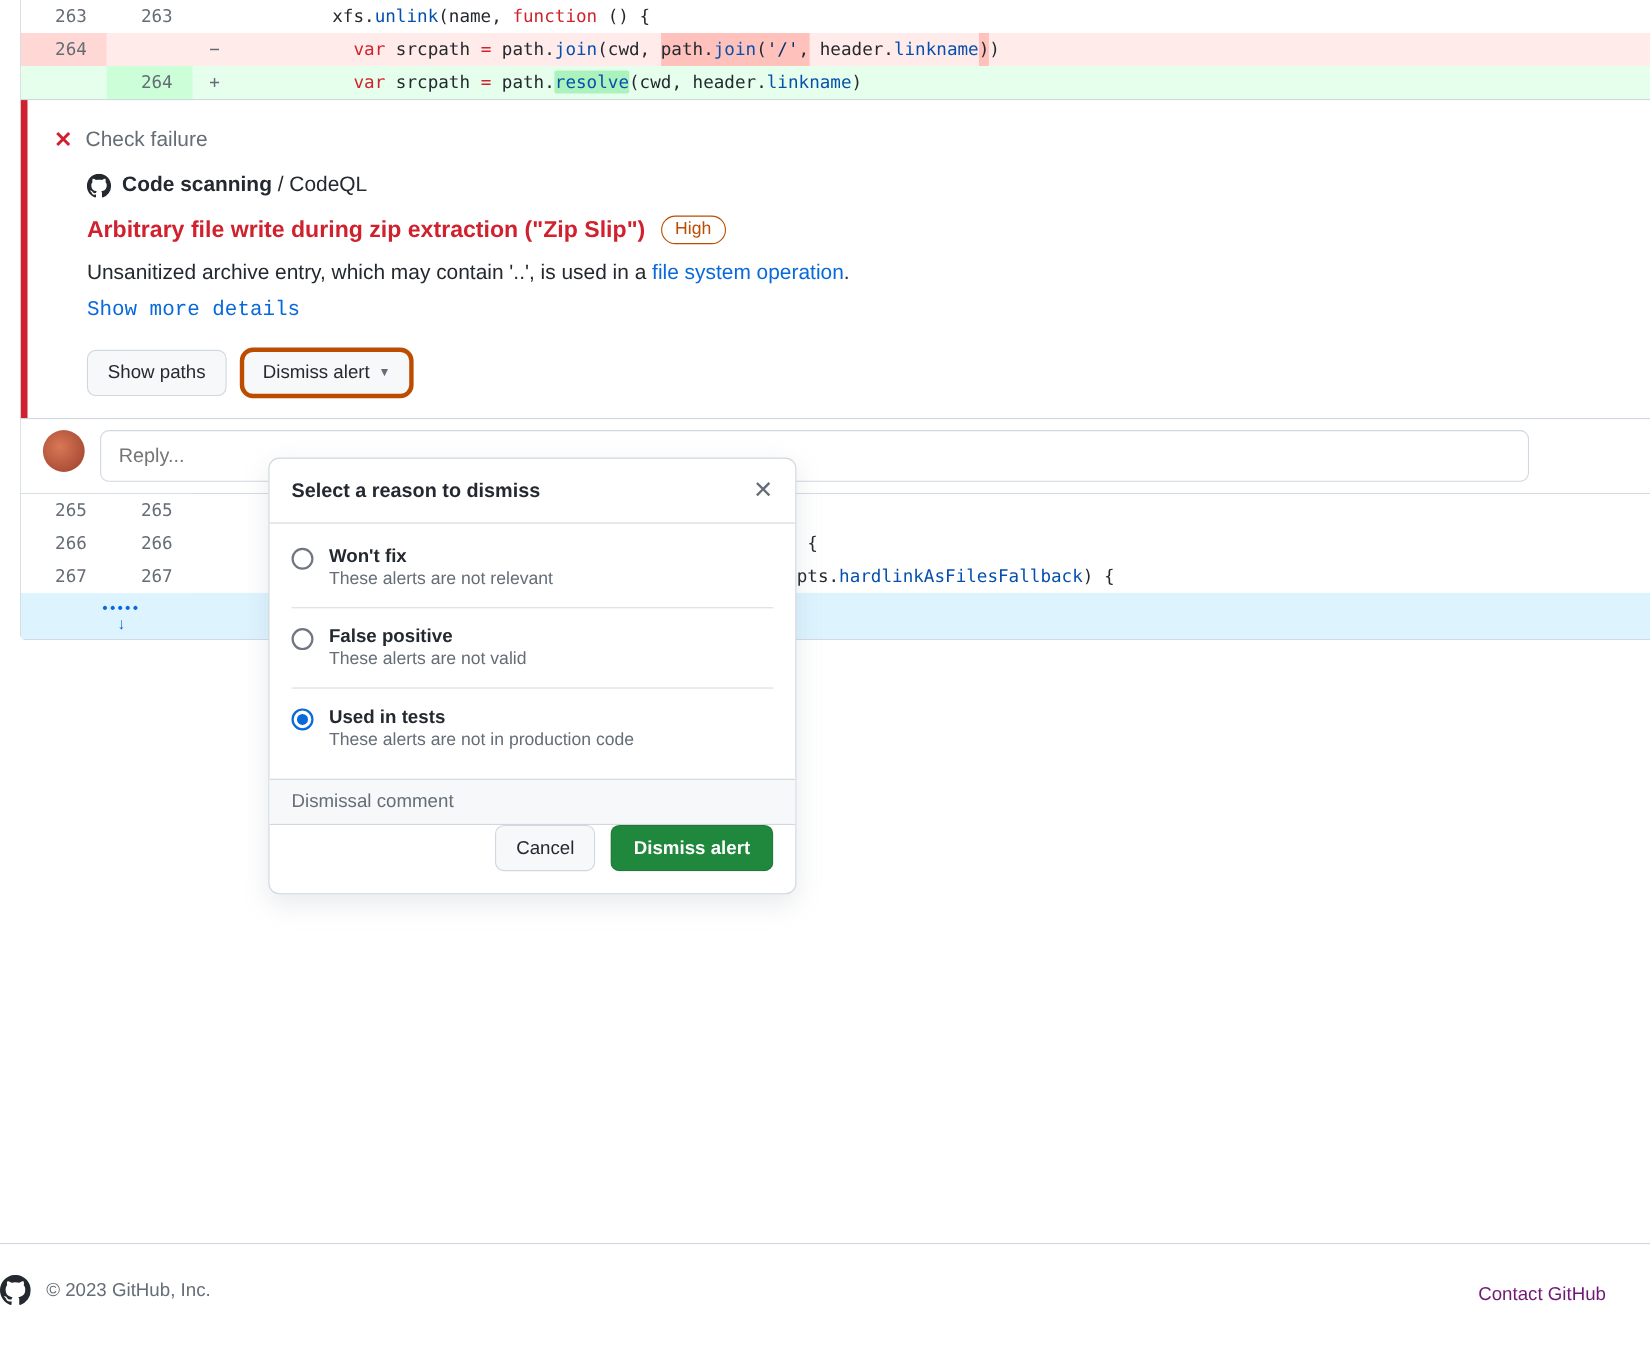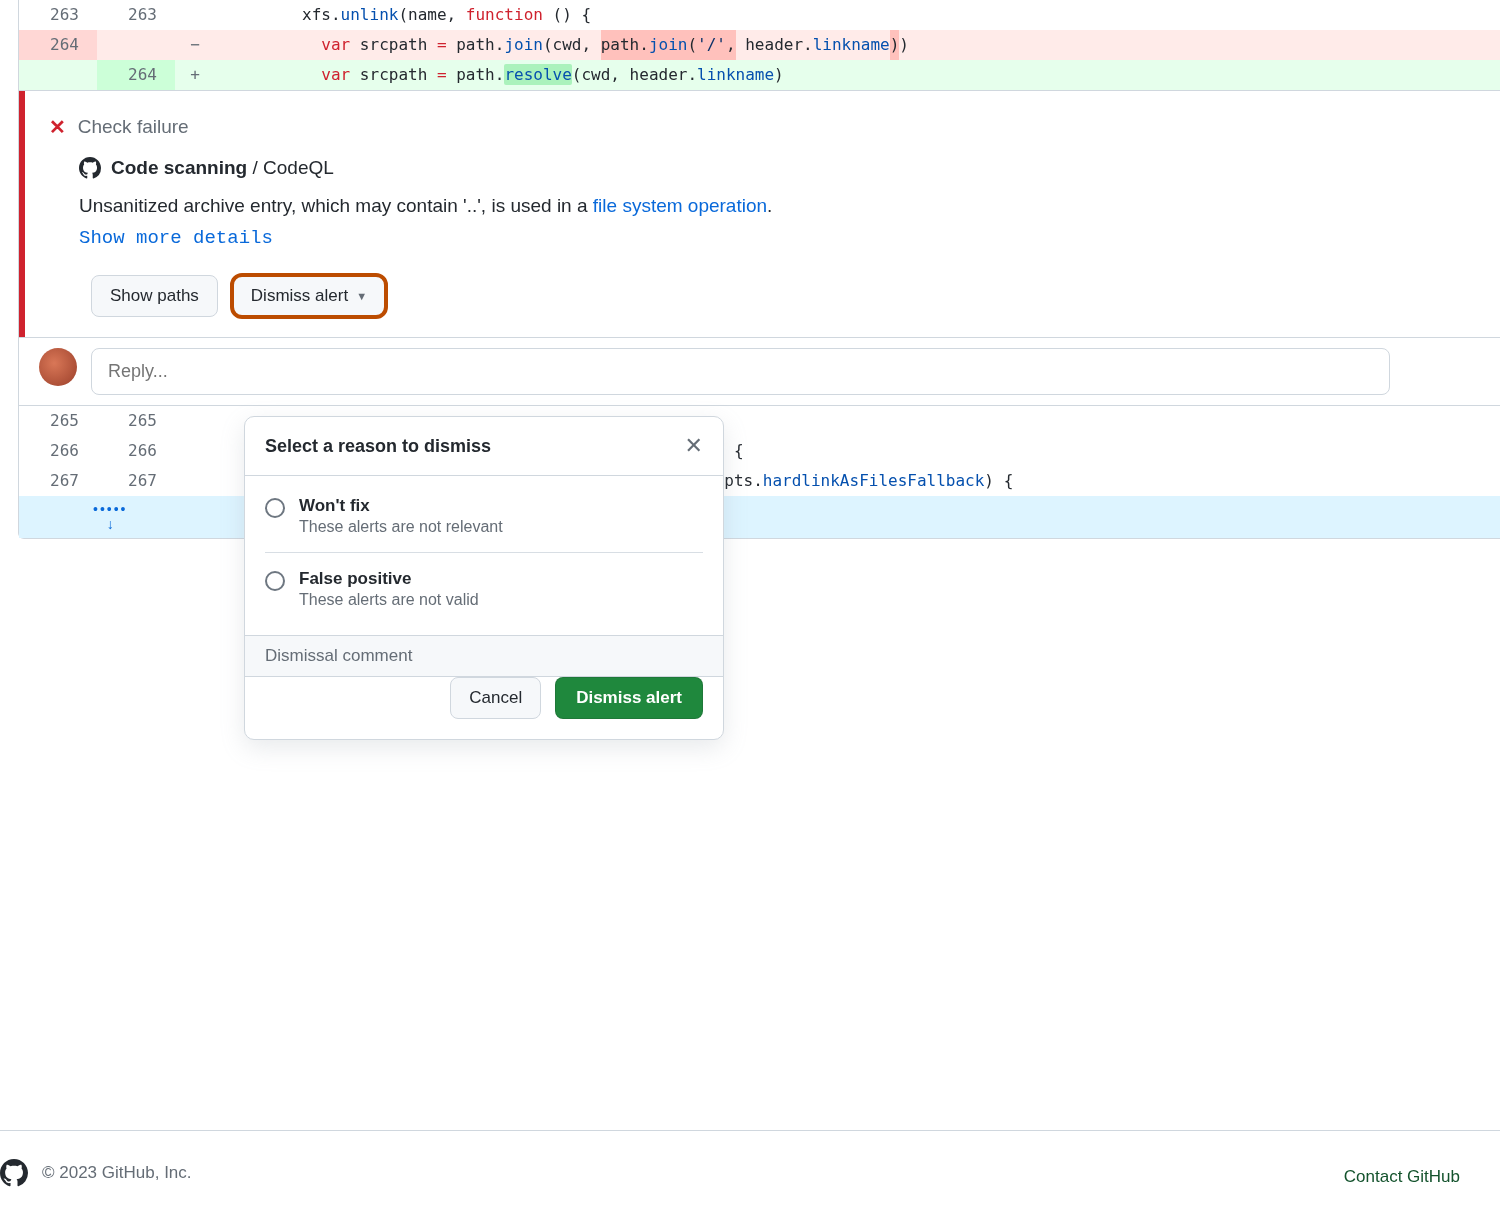--- a/index.html
+++ b/index.html
@@ -73,21 +73,21 @@
   .scan-line .strong { font-weight: 600; }
   .alert-title {
     color: #cf222e; font-size: 21px; font-weight: 600; margin-left: 30px; margin-bottom: 16px; display:flex; align-items:center; gap:14px;
   }
   .sev-badge {
     border: 1.5px solid #bc4c00; color: #bc4c00; font-size: 16px; padding: 3px 12px; border-radius: 999px; font-weight:500;
   }
   .alert-desc { font-size: 19px; margin-left: 30px; margin-bottom: 10px; }
   .alert-desc a { color: #0969da; text-decoration: none; }
   .more-details { color: #0969da; font-size: 19px; margin-left: 30px; margin-bottom: 26px; display:inline-block; text-decoration:none;font-family:Liberation Mono, monospace;}
-  .btn-row { margin-left: 42px; display:flex; gap:14px; }
+  .btn-row { margin-left: 30px; display:flex; gap:14px; }
   .btn {
     background: #f6f8fa; border: 1px solid #d0d7de; border-radius: 8px;
     padding: 10px 18px; font-size: 17px; font-weight: 500; color: #24292f;
     cursor: pointer; display:inline-flex; align-items:center; gap:8px;
   }
   .btn.highlighted {
     outline: 4px solid #bc4c00; outline-offset: -2px; border-radius: 10px;
   }
   .caret { font-size: 11px; color:#656d76; }
 
@@ -161,21 +161,21 @@
   }
 
   .footer {
     position:absolute; bottom:17px; left:0; right:0;
     border-top:1px solid #d0d7de; padding: 28px 40px 28px 0;
     display:flex; align-items:flex-end; justify-content:space-between;
     font-size:17px; color:#656d76; background:#fff;
   }
   .footer-left { display:flex; align-items:center; gap:14px; }
   .footer .gh-mark { width:28px; height:28px; }
-  .footer a { color:#14532d; text-decoration:none; font-size:17px;}
+  .footer a { color:#701a75; text-decoration:none; font-size:17px;}
 
   .gh-mark svg { width:100%; height:100%; display:block; }
 </style>
 </head>
 <body>
 
 <div class="stage">
   <div class="diff">
 
     <div class="row ctx">
@@ -208,20 +208,24 @@
             <span>Check failure</span>
           </div>
           <div class="scan-line">
             <span class="gh-mark">
               <svg viewBox="0 0 16 16" fill="#24292f">
                   <path d="M8 0C3.58 0 0 3.58 0 8c0 3.54 2.29 6.53 5.47 7.59.4.07.55-.17.55-.38 0-.19-.01-.82-.01-1.49-2.01.37-2.53-.49-2.69-.94-.09-.23-.48-.94-.82-1.13-.28-.15-.68-.52-.01-.53.63-.01 1.08.58 1.23.82.72 1.21 1.87.87 2.33.66.07-.52.28-.87.51-1.07-1.78-.2-3.64-.89-3.64-3.95 0-.87.31-1.59.82-2.15-.08-.2-.36-1.02.08-2.12 0 0 .67-.21 2.2.82.64-.18 1.32-.27 2-.27.68 0 1.36.09 2 .27 1.53-1.04 2.2-.82 2.2-.82.44 1.1.16 1.92.08 2.12.51.56.82 1.27.82 2.15 0 3.07-1.87 3.75-3.65 3.95.29.25.54.73.54 1.48 0 1.07-.01 1.93-.01 2.2 0 .21.15.46.55.38A8.013 8.013 0 0016 8c0-4.42-3.58-8-8-8z"></path>
                 </svg>
             </span>
             <span><span class="strong">Code scanning</span><span> / </span><span>CodeQL</span></span>
           </div>
+          <div class="alert-title">
+            <span>Arbitrary file write during zip extraction ("Zip Slip")</span>
+            <span class="sev-badge">High</span>
+          </div>
           <div class="alert-desc">
             <span>Unsanitized archive entry, which may contain '..', is used in a </span><a href="#">file system operation</a><span>.</span>
           </div>
           <a href="#" class="more-details">Show more details</a>
           <div class="btn-row">
             <button class="btn">Show paths</button>
             <button class="btn highlighted">
               <span>Dismiss alert</span>
               <span class="caret">▼</span>
             </button>
@@ -273,20 +277,27 @@
         <div>
           <div class="radio-label">Won't fix</div>
           <div class="radio-sub">These alerts are not relevant</div>
         </div>
       </div>
       <div class="radio-row">
         <div class="radio"></div>
         <div>
           <div class="radio-label">False positive</div>
           <div class="radio-sub">These alerts are not valid</div>
+        </div>
+      </div>
+      <div class="radio-row">
+        <div class="radio sel"></div>
+        <div>
+          <div class="radio-label">Used in tests</div>
+          <div class="radio-sub">These alerts are not in production code</div>
         </div>
       </div>
     </div>
     <div class="pop-comment-hdr">Dismissal comment</div>
     <div class="pop-actions">
       <button class="btn">Cancel</button>
       <button class="btn-primary">Dismiss alert</button>
     </div>
   </div>
 

